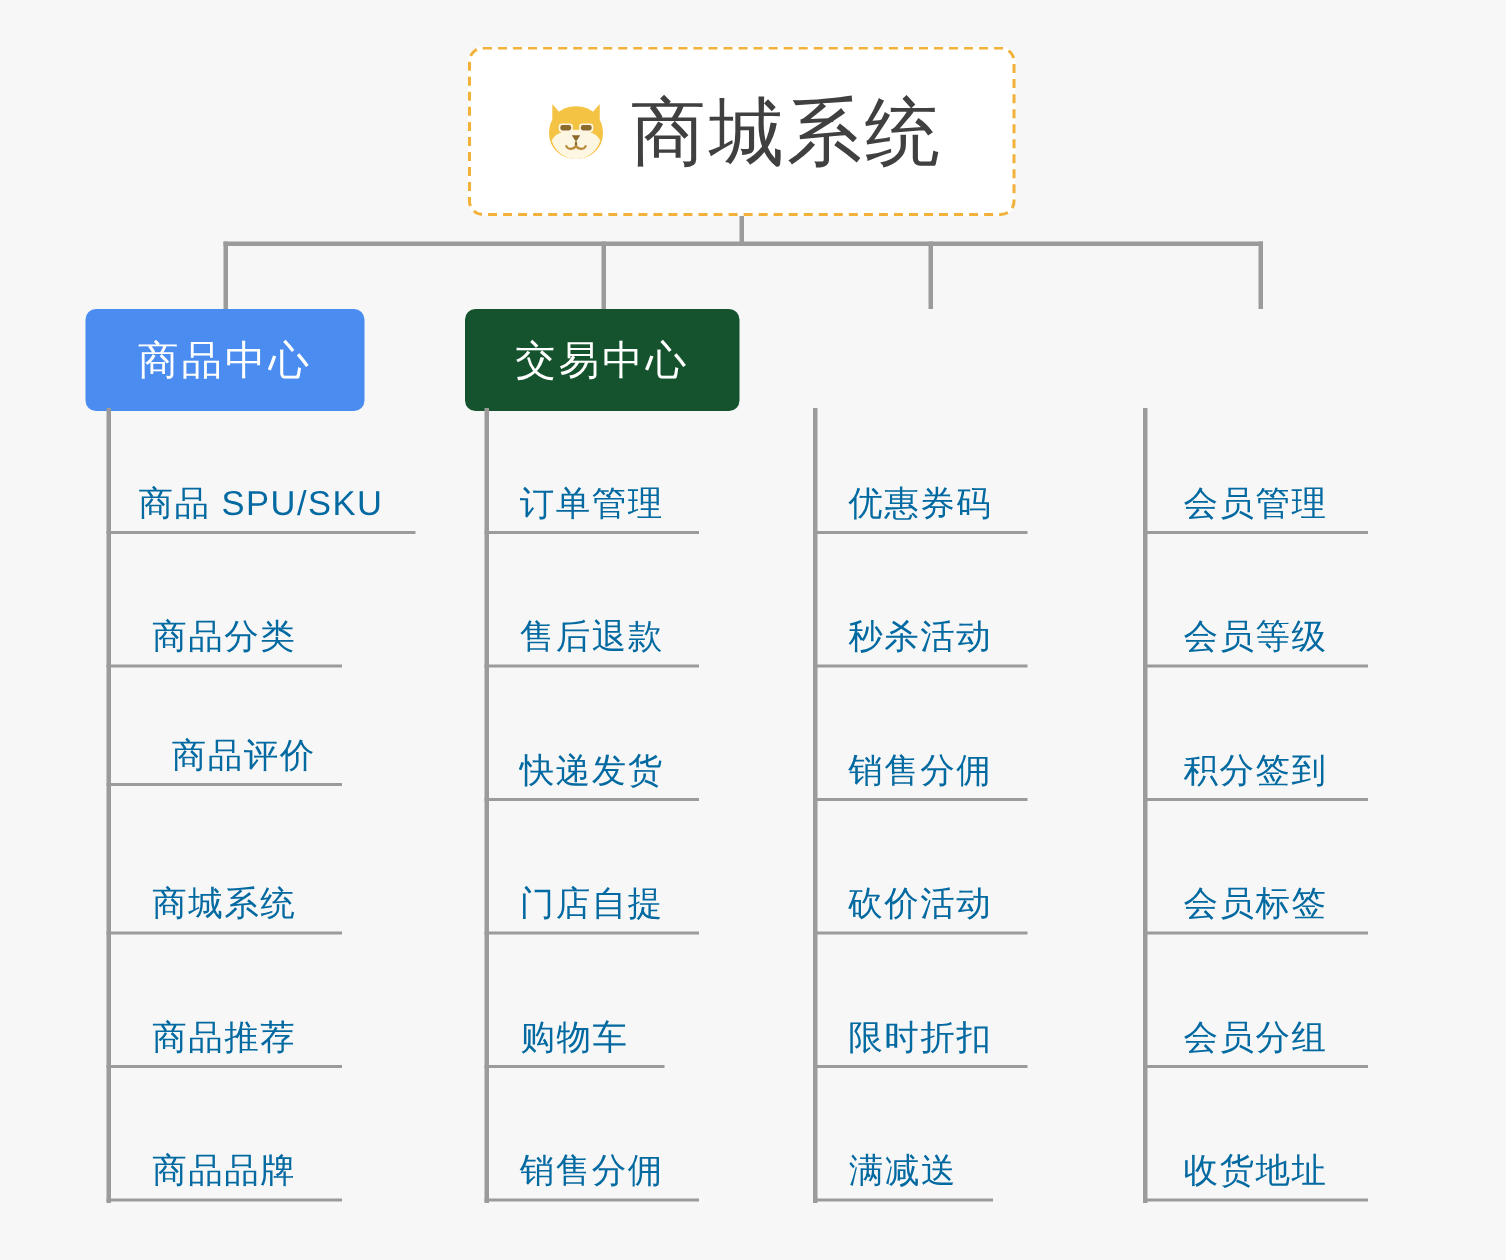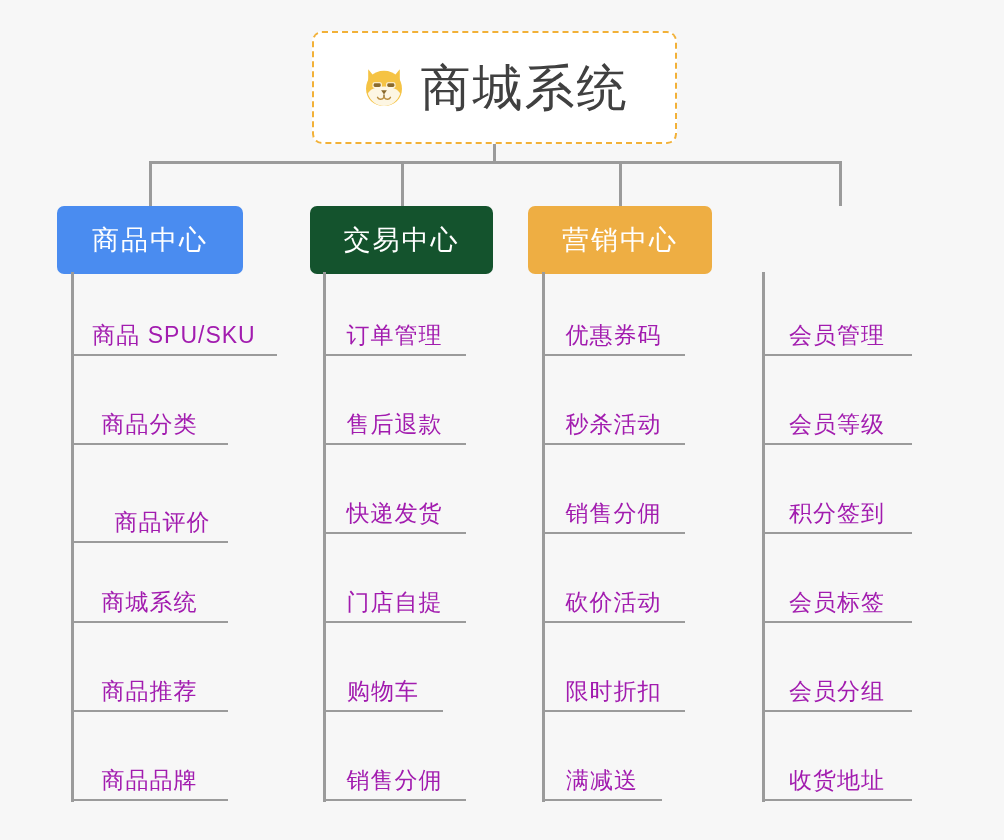--- a/index.html
+++ b/index.html
@@ -90,21 +90,21 @@
     box-sizing: border-box;
     height: 84px;
     border-bottom: 2px solid #9b9b9b;
     display: flex;
     align-items: flex-end;
     justify-content: center;
     padding: 0 14px 4px 14px;
   }
   .leaf-label {
     font-size: 23px;
-    color: #a21caf;
+    color: #0369a1;
     letter-spacing: 1px;
     line-height: 1.25;
     white-space: nowrap;
   }
 </style>
 </head>
 <body>
 
 <div id="canvas">
 
@@ -134,33 +134,30 @@
   <div class="line v-line" style="left:401px; top:161px; height:45px;"></div>
   <div class="line v-line" style="left:619px; top:161px; height:45px;"></div>
   <div class="line v-line" style="left:839px; top:161px; height:45px;"></div>
 
   <div class="cat-box" style="left:57px; top:206px; width:186px; background:#4a8cf0;">
     <span>商品中心</span>
   </div>
   <div class="cat-box" style="left:310px; top:206px; width:183px; background:#14532d;">
     <span>交易中心</span>
   </div>
-  <div class="cat-box" style="left:528px; top:206px; width:184px; background:#eeae43;">
-    <span>营销中心</span>
-  </div>
 
   <div class="leaf-col" style="left:71px;">
     <div class="leaf-spine" style="height:530px;"></div>
     <div class="leaf-item" style="top:0px; width:206px;">
       <span class="leaf-label">商品 SPU/SKU</span>
     </div>
     <div class="leaf-item" style="top:89px; width:157px;">
       <span class="leaf-label">商品分类</span>
     </div>
-    <div class="leaf-item" style="top:187px; width:157px;padding-left:40px;">
+    <div class="leaf-item" style="top:168px; width:157px;padding-left:40px;">
       <span class="leaf-label">商品评价</span>
     </div>
     <div class="leaf-item" style="top:267px; width:157px;">
       <span class="leaf-label">商城系统</span>
     </div>
     <div class="leaf-item" style="top:356px; width:157px;">
       <span class="leaf-label">商品推荐</span>
     </div>
     <div class="leaf-item" style="top:445px; width:157px;">
       <span class="leaf-label">商品品牌</span>

